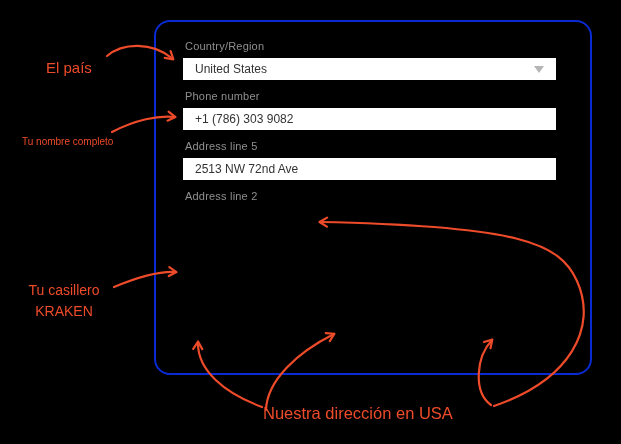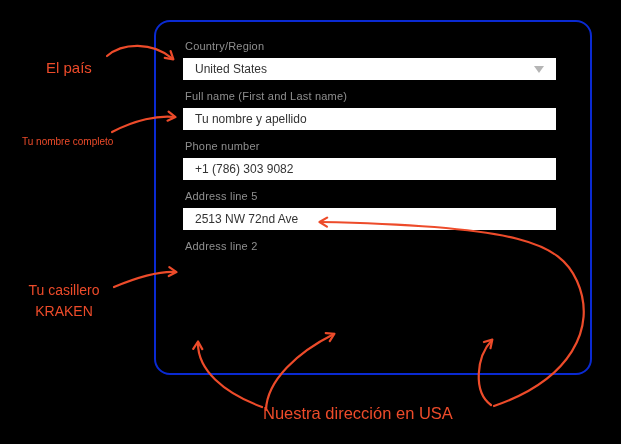--- a/index.html
+++ b/index.html
@@ -90,24 +90,20 @@
   <div class="form-card">
 
     <div class="field">
       <div class="label">Country/Region</div>
       <div class="pill select">
         <span>United States</span>
         <span class="tri"></span>
       </div>
     </div>
 
-    <div class="field">
-      <div class="label">Full name (First and Last name)</div>
-      <input class="pill" type="text" value="Tu nombre y apellido" style="">
-    </div>
 
     <div class="field">
       <div class="label">Phone number</div>
       <input class="pill" type="text" value="+1 (786) 303 9082" style="">
     </div>
 
     <div class="field">
       <div class="label">Address line 5</div>
       <input class="pill" type="text" value="2513 NW 72nd Ave" style="">
     </div>

